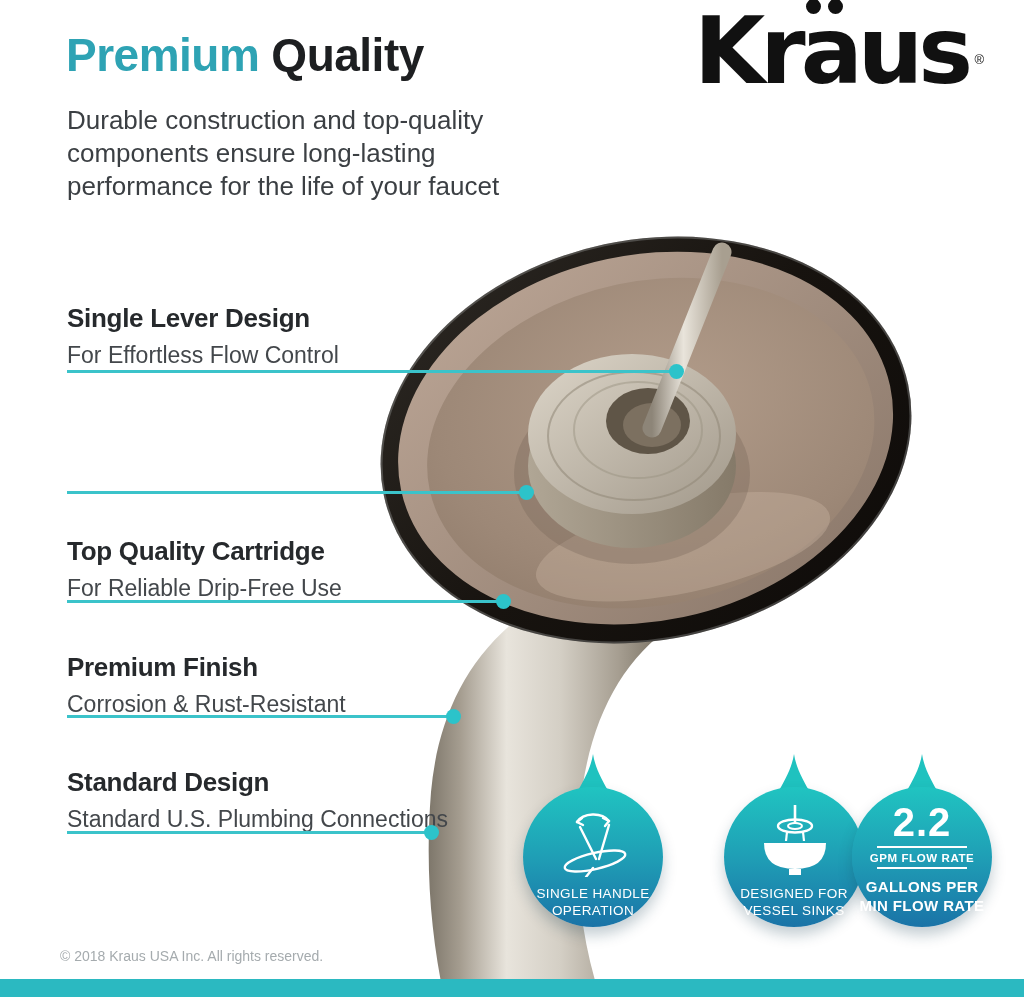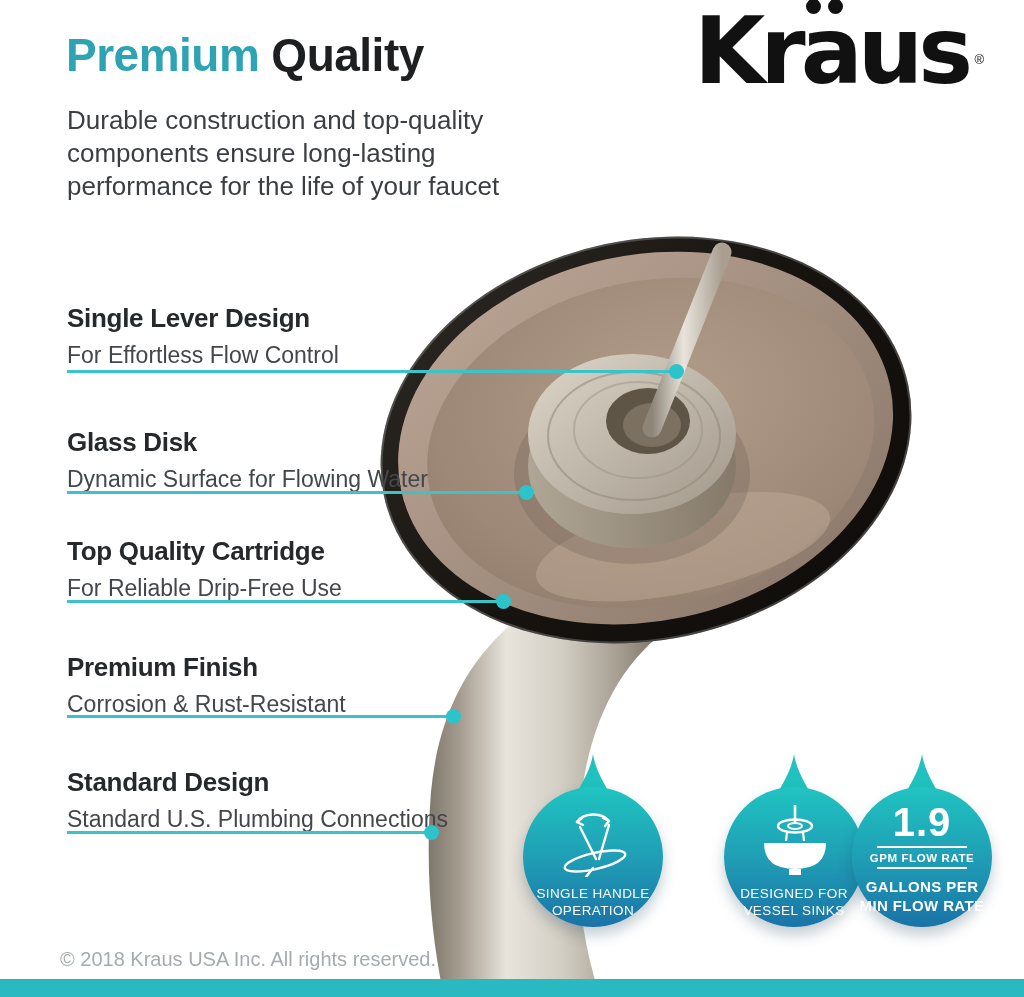--- a/index.html
+++ b/index.html
@@ -47,21 +47,21 @@
                  letter-spacing:0.4px;text-align:center;}
   .badge .b-icon{margin-top:14px;}
   .badge .b-value{color:#fff;font-weight:bold;font-size:40px;line-height:42px;margin-top:14px;
                   letter-spacing:1px;}
   .badge .sep{width:90px;height:2px;background:#ffffff;margin:3px auto 4px auto;}
   .badge .b-unit{color:#fff;font-weight:bold;font-size:11.5px;letter-spacing:0.6px;text-align:center;}
   .badge .b-lines{margin-top:4px;color:#fff;font-weight:bold;font-size:15px;line-height:19px;
                   letter-spacing:0.4px;text-align:center;}
 
   
-  .copyright{position:absolute;left:60px;top:948px;font-size:20px;color:#a5abae;z-index:4;}
+  .copyright{position:absolute;left:60px;top:948px;font-size:14px;color:#a5abae;z-index:4;}
   .bottom-bar{position:absolute;left:0;top:979px;width:1024px;height:18px;background:#2bb9c1;z-index:6;}
 </style>
 </head>
 <body>
 
 <div class="canvas">
 
   <svg class="faucet" width="1024" height="997" viewBox="0 0 1024 997">
     <defs>
       <linearGradient id="pipeGrad" x1="0" y1="0" x2="1" y2="0">
@@ -134,24 +134,20 @@
   <div class="logo"><span>Kr</span><span class="logo-a"><i class="drop d1"></i><i class="drop d2"></i><span>a</span></span><span>us</span><span class="reg">®</span></div>
 
   <div class="feature" style="top:303px">
     <div class="f-title">Single Lever Design</div>
     <div class="f-sub">For Effortless Flow Control</div>
   </div>
   <div class="callout" style="top:370px;width:613px">
       <span class="dot"></span>
     </div>
 
-  <div class="feature" style="top:427px">
-    <div class="f-title">Glass Disk</div>
-    <div class="f-sub">Dynamic Surface for Flowing Water</div>
-  </div>
   <div class="callout" style="top:491px;width:463px">
       <span class="dot"></span>
     </div>
 
   <div class="feature" style="top:536px">
     <div class="f-title">Top Quality Cartridge</div>
     <div class="f-sub">For Reliable Drip-Free Use</div>
   </div>
   <div class="callout" style="top:600px;width:440px">
       <span class="dot"></span>
@@ -215,21 +211,21 @@
         <div>VESSEL SINKS</div>
       </div>
     </div>
   </div>
 
   <div class="badge" style="left:852px;top:787px">
     <svg class="spike" width="34" height="40" viewBox="0 0 34 40">
       <path d="M17 0 C 19 14 27 28 34 40 L 0 40 C 7 28 15 14 17 0 Z" fill="#1fc2bf"></path>
     </svg>
     <div class="circle">
-      <div class="b-value">1.9</div>
+      <div class="b-value">2.2</div>
       <div class="sep"></div>
       <div class="b-unit">GPM FLOW RATE</div>
       <div class="sep"></div>
       <div class="b-lines">
         <div>GALLONS PER</div>
         <div>MIN FLOW RATE</div>
       </div>
     </div>
   </div>
 

